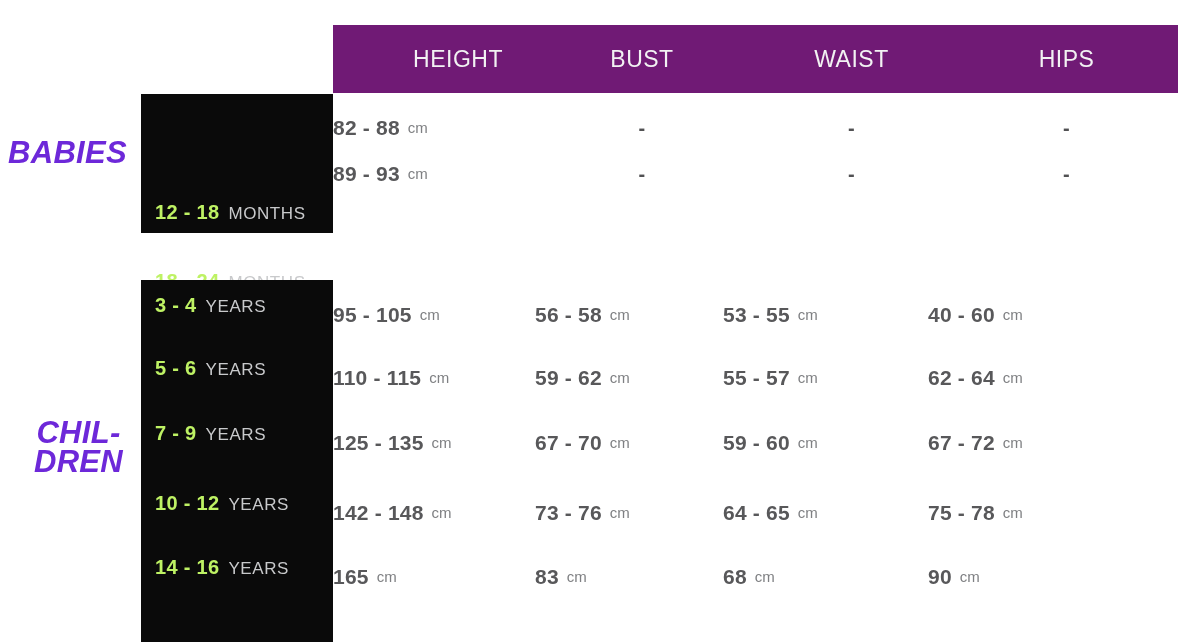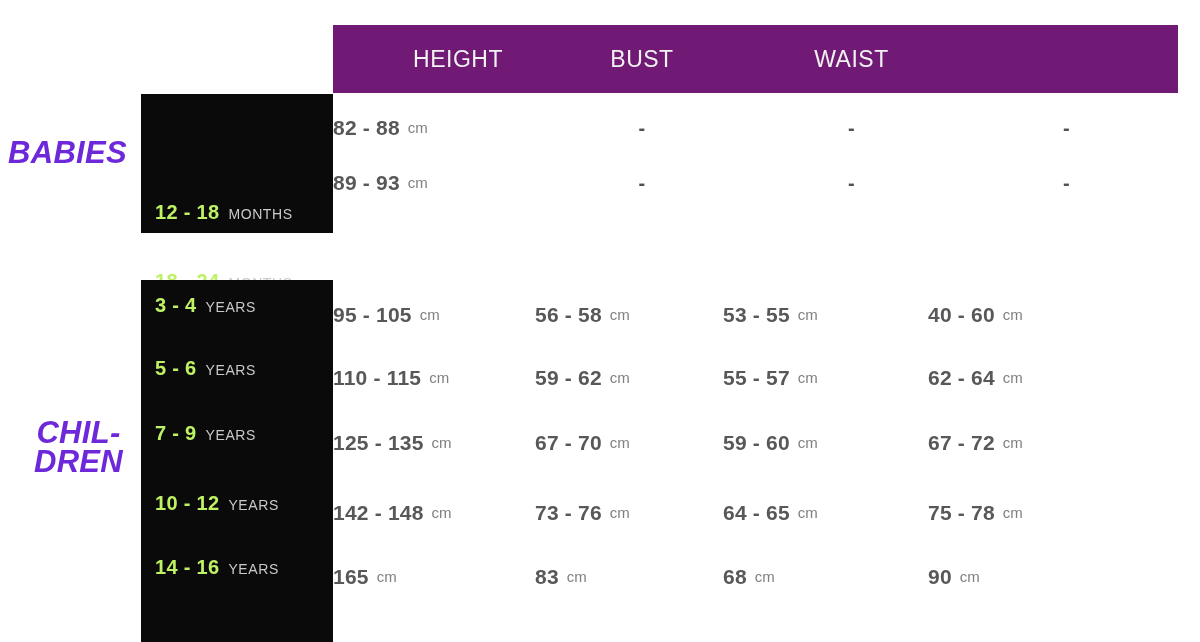--- a/index.html
+++ b/index.html
@@ -22,33 +22,33 @@
   .head-cell.c1{padding-left:48px;}
   .head-cell.c2{padding-left:26px;}
   .head-cell.c3{padding-left:52px;}
   .head-cell.c4{padding-left:60px;}
   
   .age-box{position:absolute;background:#0a0a0a;}
   .babies-box{left:141px;top:94px;width:192px;height:139px;}
   .children-box{left:141px;top:280px;width:192px;height:406px;}
   .age-row{position:absolute;left:14px;height:28px;line-height:28px;white-space:nowrap;}
   .age{font-weight:bold;font-size:20px;color:#bef264;letter-spacing:0.3px;}
-  .age-unit{font-size:14px;color:#c8c9cb;margin-left:9px;letter-spacing:0.6px;}
+  .age-unit{font-size:17px;color:#c8c9cb;margin-left:9px;letter-spacing:0.6px;}
   .b-r0{top:104px;} .b-r1{top:173px;}
   .k-r0{top:11px;} .k-r1{top:74px;} .k-r2{top:139px;} .k-r3{top:209px;} .k-r4{top:273px;}
   
   .section-label{
     position:absolute;text-align:center;font-style:italic;font-weight:bold;
     color:#6d28d9;font-size:31px;line-height:29px;letter-spacing:0.3px;white-space:nowrap;
   }
   .babies-label{right:1073px;top:138px;}
   .children-label{right:1077px;top:418px;}
   
   .vrow{position:absolute;left:333px;width:845px;height:28px;}
-  .v-b0{top:114px;} .v-b1{top:169px;padding-left:19px;}
+  .v-b0{top:114px;} .v-b1{top:160px;padding-left:19px;}
   .v-k0{top:301px;} .v-k1{top:364px;} .v-k2{top:429px;} .v-k3{top:499px;} .v-k4{top:563px;}
   .cell{
     position:absolute;top:0;height:28px;line-height:28px;display:flex;
     align-items:center;white-space:nowrap;box-sizing:border-box;
   }
   .num{font-weight:bold;font-size:21px;color:#58585a;letter-spacing:0.2px;}
   .unit{font-size:15px;color:#7f8083;width:32px;margin-left:8px;text-align:left;font-weight:400;}
   .cell.dash{justify-content:center;}
   .cell.dash .num{font-size:20px;color:#515153;}
   .c2.dash{padding-left:26px;}
@@ -57,20 +57,21 @@
 </style>
 </head>
 <body>
 
 <div id="stage">
 
   <div class="header-bar">
     <span class="head-cell c1">HEIGHT</span>
     <span class="head-cell c2">BUST</span>
     <span class="head-cell c3">WAIST</span>
+    <span class="head-cell c4">HIPS</span>
   </div>
 
   <div class="section-label babies-label">BABIES</div>
 
   <div class="age-box babies-box">
     <div class="age-row b-r0">
       <span class="age">12 - 18</span><span class="age-unit">MONTHS</span>
     </div>
     <div class="age-row b-r1">
       <span class="age">18 - 24</span><span class="age-unit">MONTHS</span>

